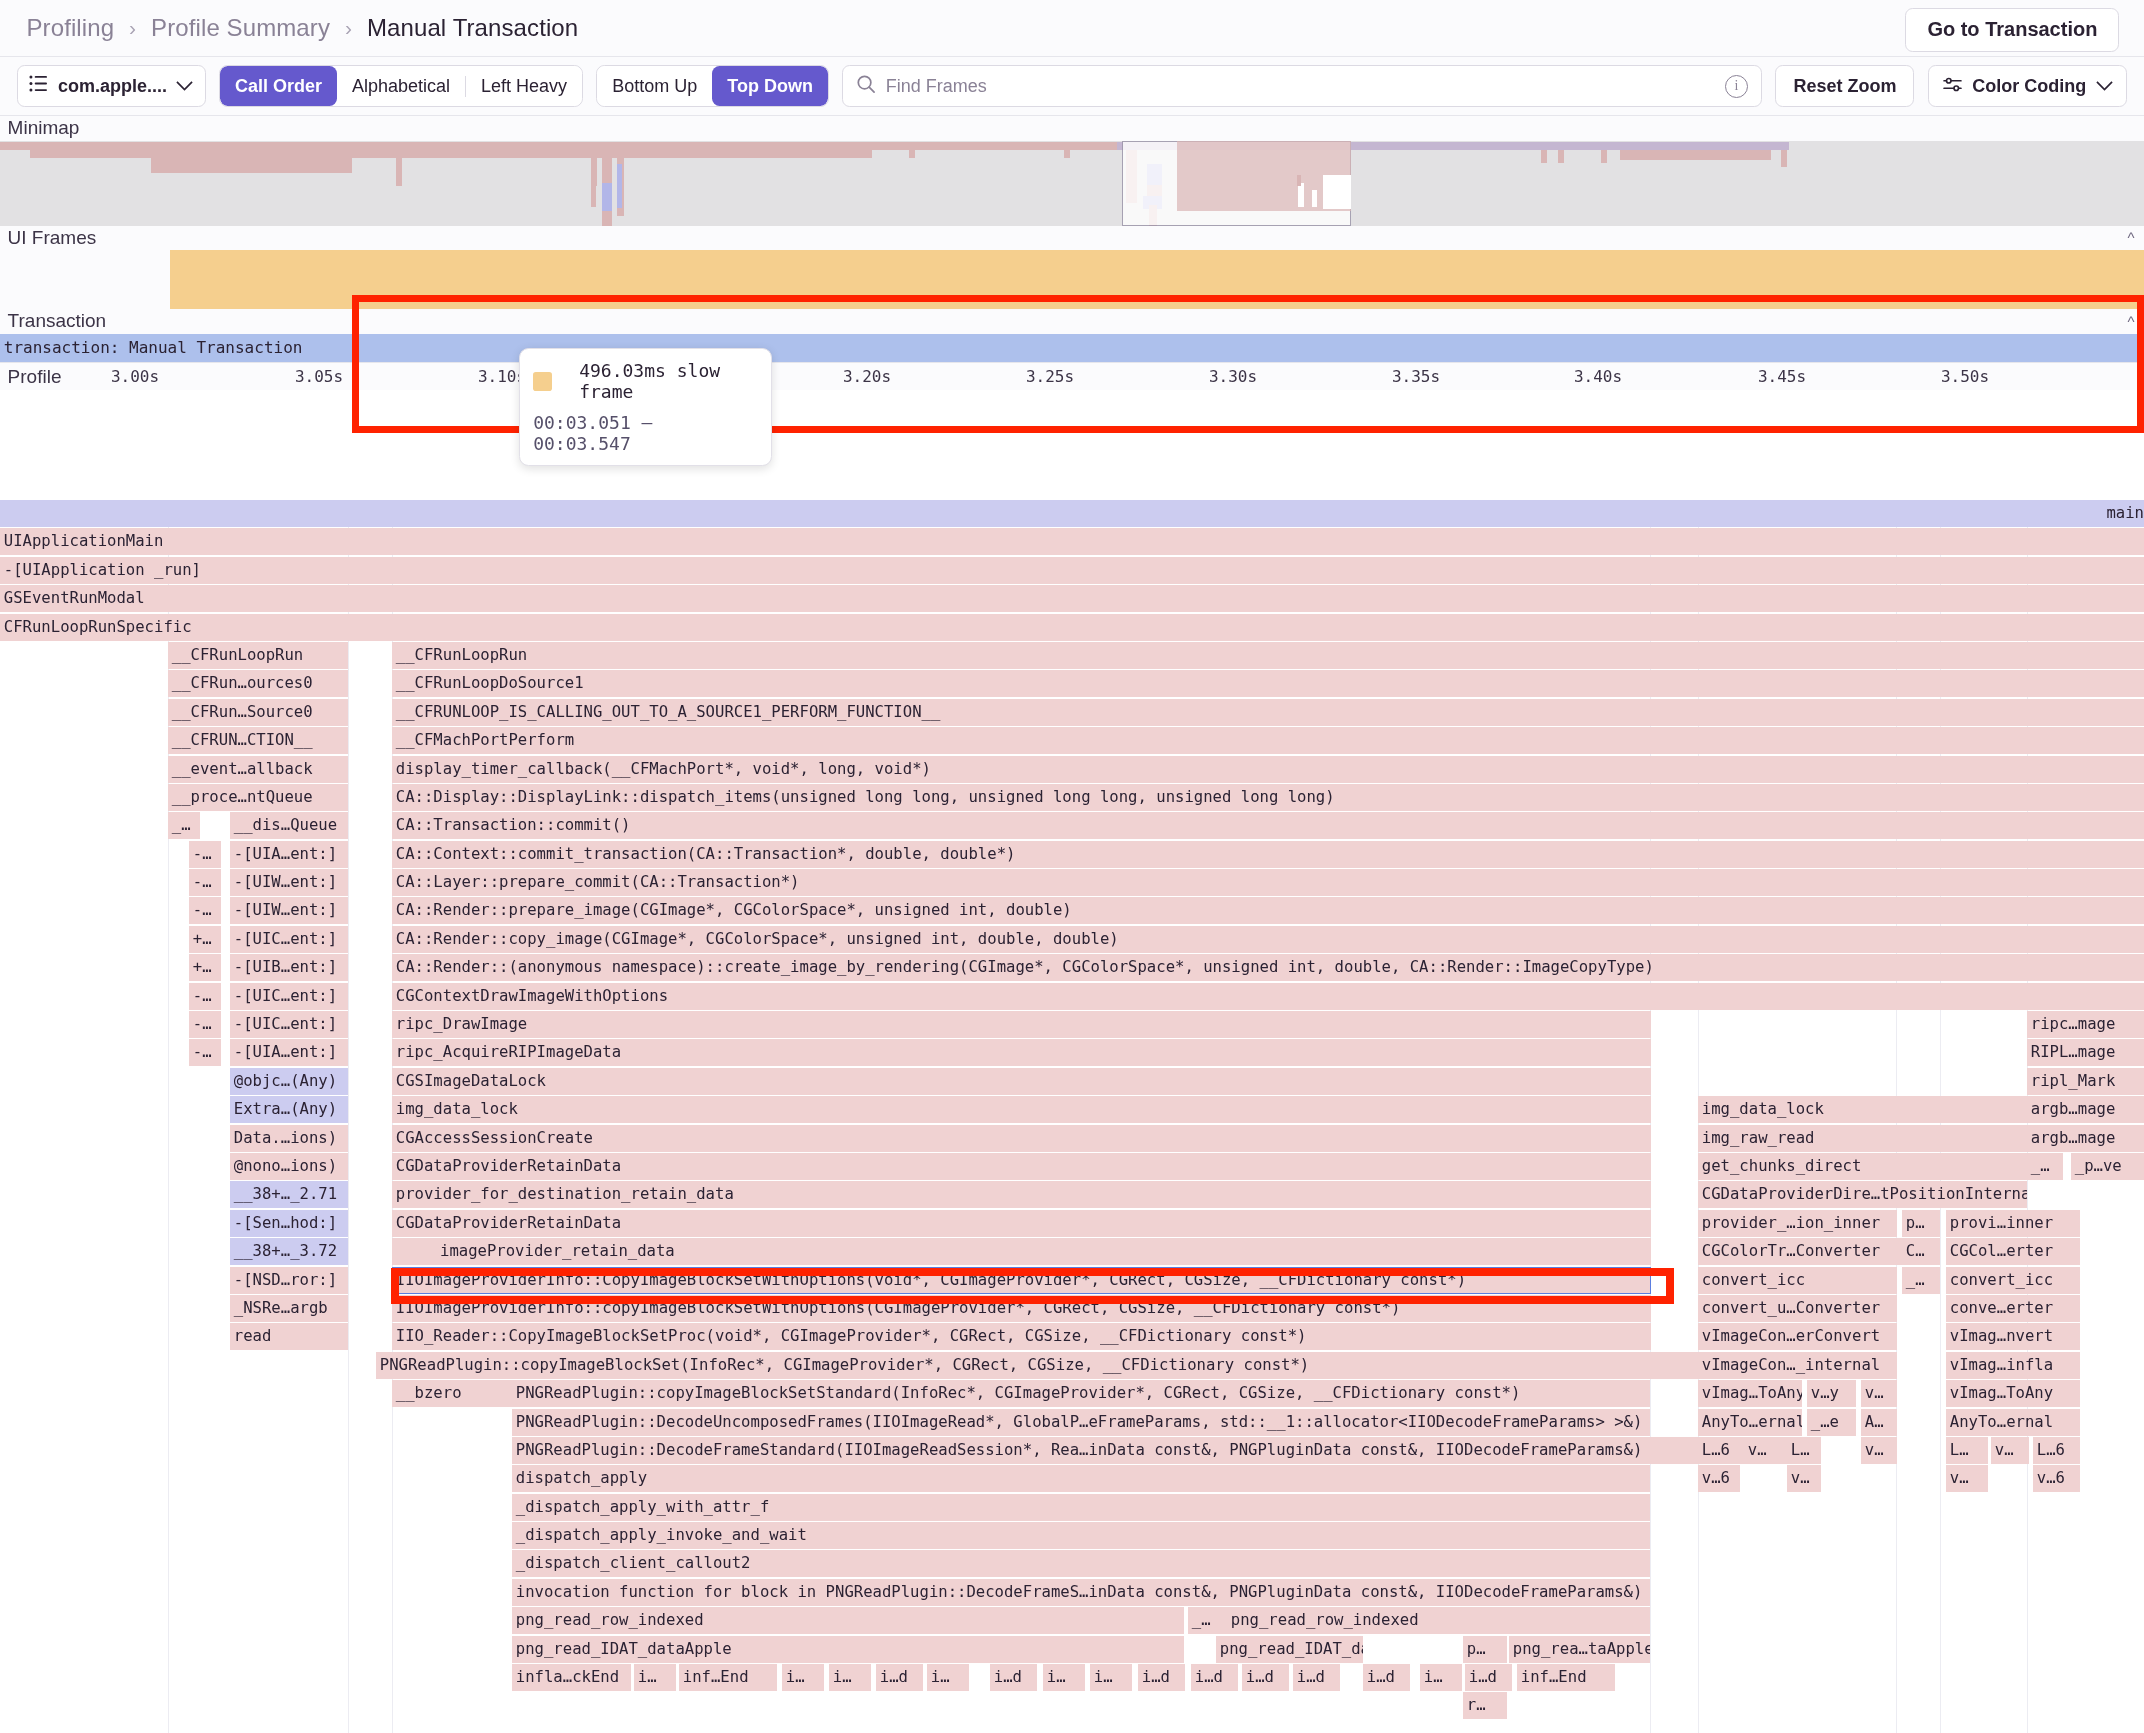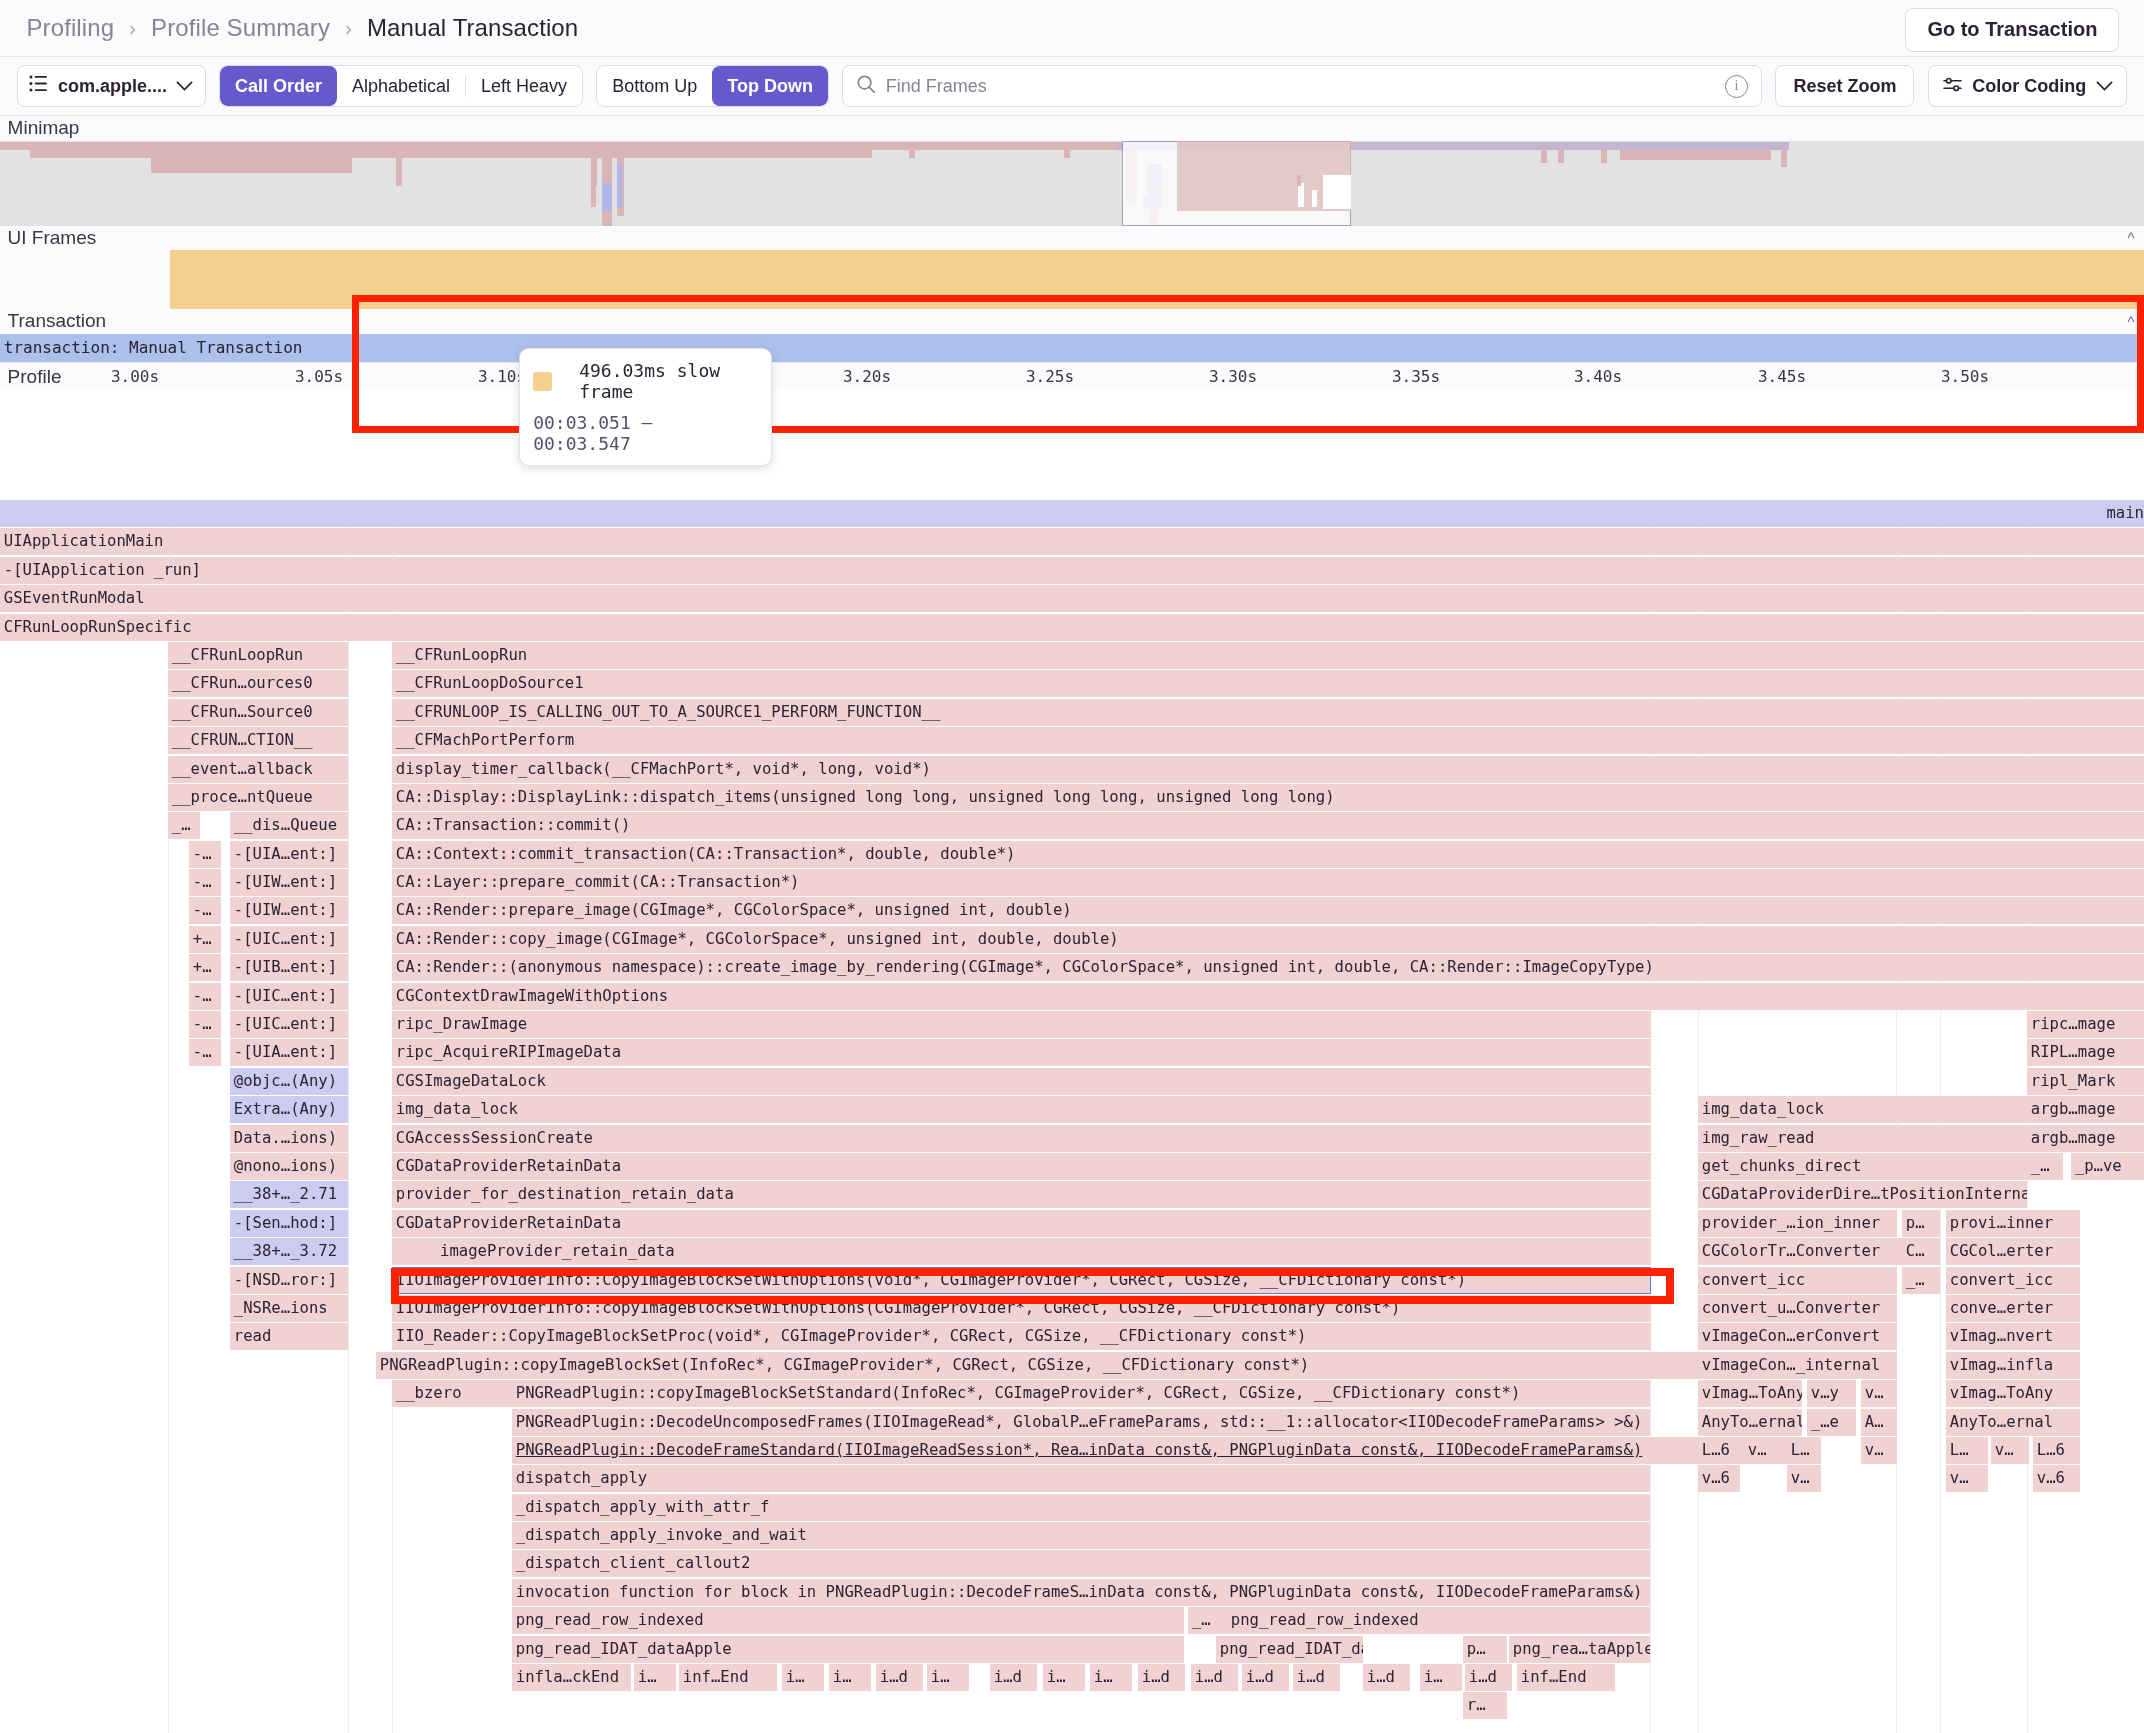--- a/index.html
+++ b/index.html
@@ -373,21 +373,21 @@
     <div class="frame blue" style="left: 230px; top: 738px; width: 118px;">__38+…_3.72</div>
     <div class="frame" style="left: 392px; top: 738px; width: 1259px; padding-left: 48px;">imageProvider_retain_data</div>
     <div class="frame" style="left: 1698px; top: 738px; width: 235px;">CGColorTr…Converter</div>
     <div class="frame" style="left: 1902px; top: 738px; width: 38px;">C…</div>
     <div class="frame" style="left: 1946px; top: 738px; width: 134px;">CGCol…erter</div>
     <div class="frame" style="left: 230px; top: 767px; width: 118px;">-[NSD…ror:]</div>
     <div class="frame sel" style="left: 392px; top: 767px; width: 1259px;">IIOImageProviderInfo::CopyImageBlockSetWithOptions(void*, CGImageProvider*, CGRect, CGSize, __CFDictionary const*)</div>
     <div class="frame" style="left: 1698px; top: 767px; width: 199px;">convert_icc</div>
     <div class="frame" style="left: 1902px; top: 767px; width: 38px;">_…</div>
     <div class="frame" style="left: 1946px; top: 767px; width: 134px;">convert_icc</div>
-    <div class="frame" style="left: 230px; top: 795px; width: 118px;">_NSRe…ions</div>
+    <div class="frame" style="left: 230px; top: 795px; width: 118px;">_NSRe…argb</div>
     <div class="frame" style="left: 392px; top: 795px; width: 1259px;">IIOImageProviderInfo::copyImageBlockSetWithOptions(CGImageProvider*, CGRect, CGSize, __CFDictionary const*)</div>
     <div class="frame" style="left: 1698px; top: 795px; width: 199px;">convert_u…Converter</div>
     <div class="frame" style="left: 1946px; top: 795px; width: 134px;">conve…erter</div>
     <div class="frame" style="left: 230px; top: 823px; width: 118px;">read</div>
     <div class="frame" style="left: 392px; top: 823px; width: 1259px;">IIO_Reader::CopyImageBlockSetProc(void*, CGImageProvider*, CGRect, CGSize, __CFDictionary const*)</div>
     <div class="frame" style="left: 1698px; top: 823px; width: 199px;">vImageCon…erConvert</div>
     <div class="frame" style="left: 1946px; top: 823px; width: 134px;">vImag…nvert</div>
     <div class="frame" style="left: 376px; top: 852px; width: 1363px;">PNGReadPlugin::copyImageBlockSet(InfoRec*, CGImageProvider*, CGRect, CGSize, __CFDictionary const*)</div>
     <div class="frame" style="left: 1698px; top: 852px; width: 199px;">vImageCon…_internal</div>
     <div class="frame" style="left: 1946px; top: 852px; width: 134px;">vImag…infla</div>
@@ -395,21 +395,21 @@
     <div class="frame" style="left: 512px; top: 880px; width: 1138px;">PNGReadPlugin::copyImageBlockSetStandard(InfoRec*, CGImageProvider*, CGRect, CGSize, __CFDictionary const*)</div>
     <div class="frame" style="left: 1698px; top: 880px; width: 104px;">vImag…ToAny</div>
     <div class="frame" style="left: 1807px; top: 880px; width: 49px;">v…y</div>
     <div class="frame" style="left: 1861px; top: 880px; width: 36px;">v…</div>
     <div class="frame" style="left: 1946px; top: 880px; width: 134px;">vImag…ToAny</div>
     <div class="frame" style="left: 512px; top: 909px; width: 1138px;">PNGReadPlugin::DecodeUncomposedFrames(IIOImageRead*, GlobalP…eFrameParams, std::__1::allocator&lt;IIODecodeFrameParams&gt; &gt;&amp;)</div>
     <div class="frame" style="left: 1698px; top: 909px; width: 104px;">AnyTo…ernal</div>
     <div class="frame" style="left: 1807px; top: 909px; width: 49px;">_…e</div>
     <div class="frame" style="left: 1861px; top: 909px; width: 36px;">A…</div>
     <div class="frame" style="left: 1946px; top: 909px; width: 134px;">AnyTo…ernal</div>
-    <div class="frame" style="left: 512px; top: 937px; width: 1295px; text-decoration: underline;">PNGReadPlugin::DecodeFrameStandard(IIOImageReadSession*, Rea…inData const&amp;, PNGPluginData const&amp;, IIODecodeFrameParams&amp;)</div>
+    <div class="frame" style="left: 512px; top: 937px; width: 1295px;">PNGReadPlugin::DecodeFrameStandard(IIOImageReadSession*, Rea…inData const&amp;, PNGPluginData const&amp;, IIODecodeFrameParams&amp;)</div>
     <div class="frame" style="left: 1698px; top: 937px; width: 42px;">L…6</div>
     <div class="frame" style="left: 1744px; top: 937px; width: 38px;">v…</div>
     <div class="frame" style="left: 1787px; top: 937px; width: 34px;">L…</div>
     <div class="frame" style="left: 1861px; top: 937px; width: 36px;">v…</div>
     <div class="frame" style="left: 1946px; top: 937px; width: 42px;">L…</div>
     <div class="frame" style="left: 1991px; top: 937px; width: 38px;">v…</div>
     <div class="frame" style="left: 2033px; top: 937px; width: 47px;">L…6</div>
     <div class="frame" style="left: 512px; top: 965px; width: 1138px;">dispatch_apply</div>
     <div class="frame" style="left: 1698px; top: 965px; width: 42px;">v…6</div>
     <div class="frame" style="left: 1787px; top: 965px; width: 34px;">v…</div>

